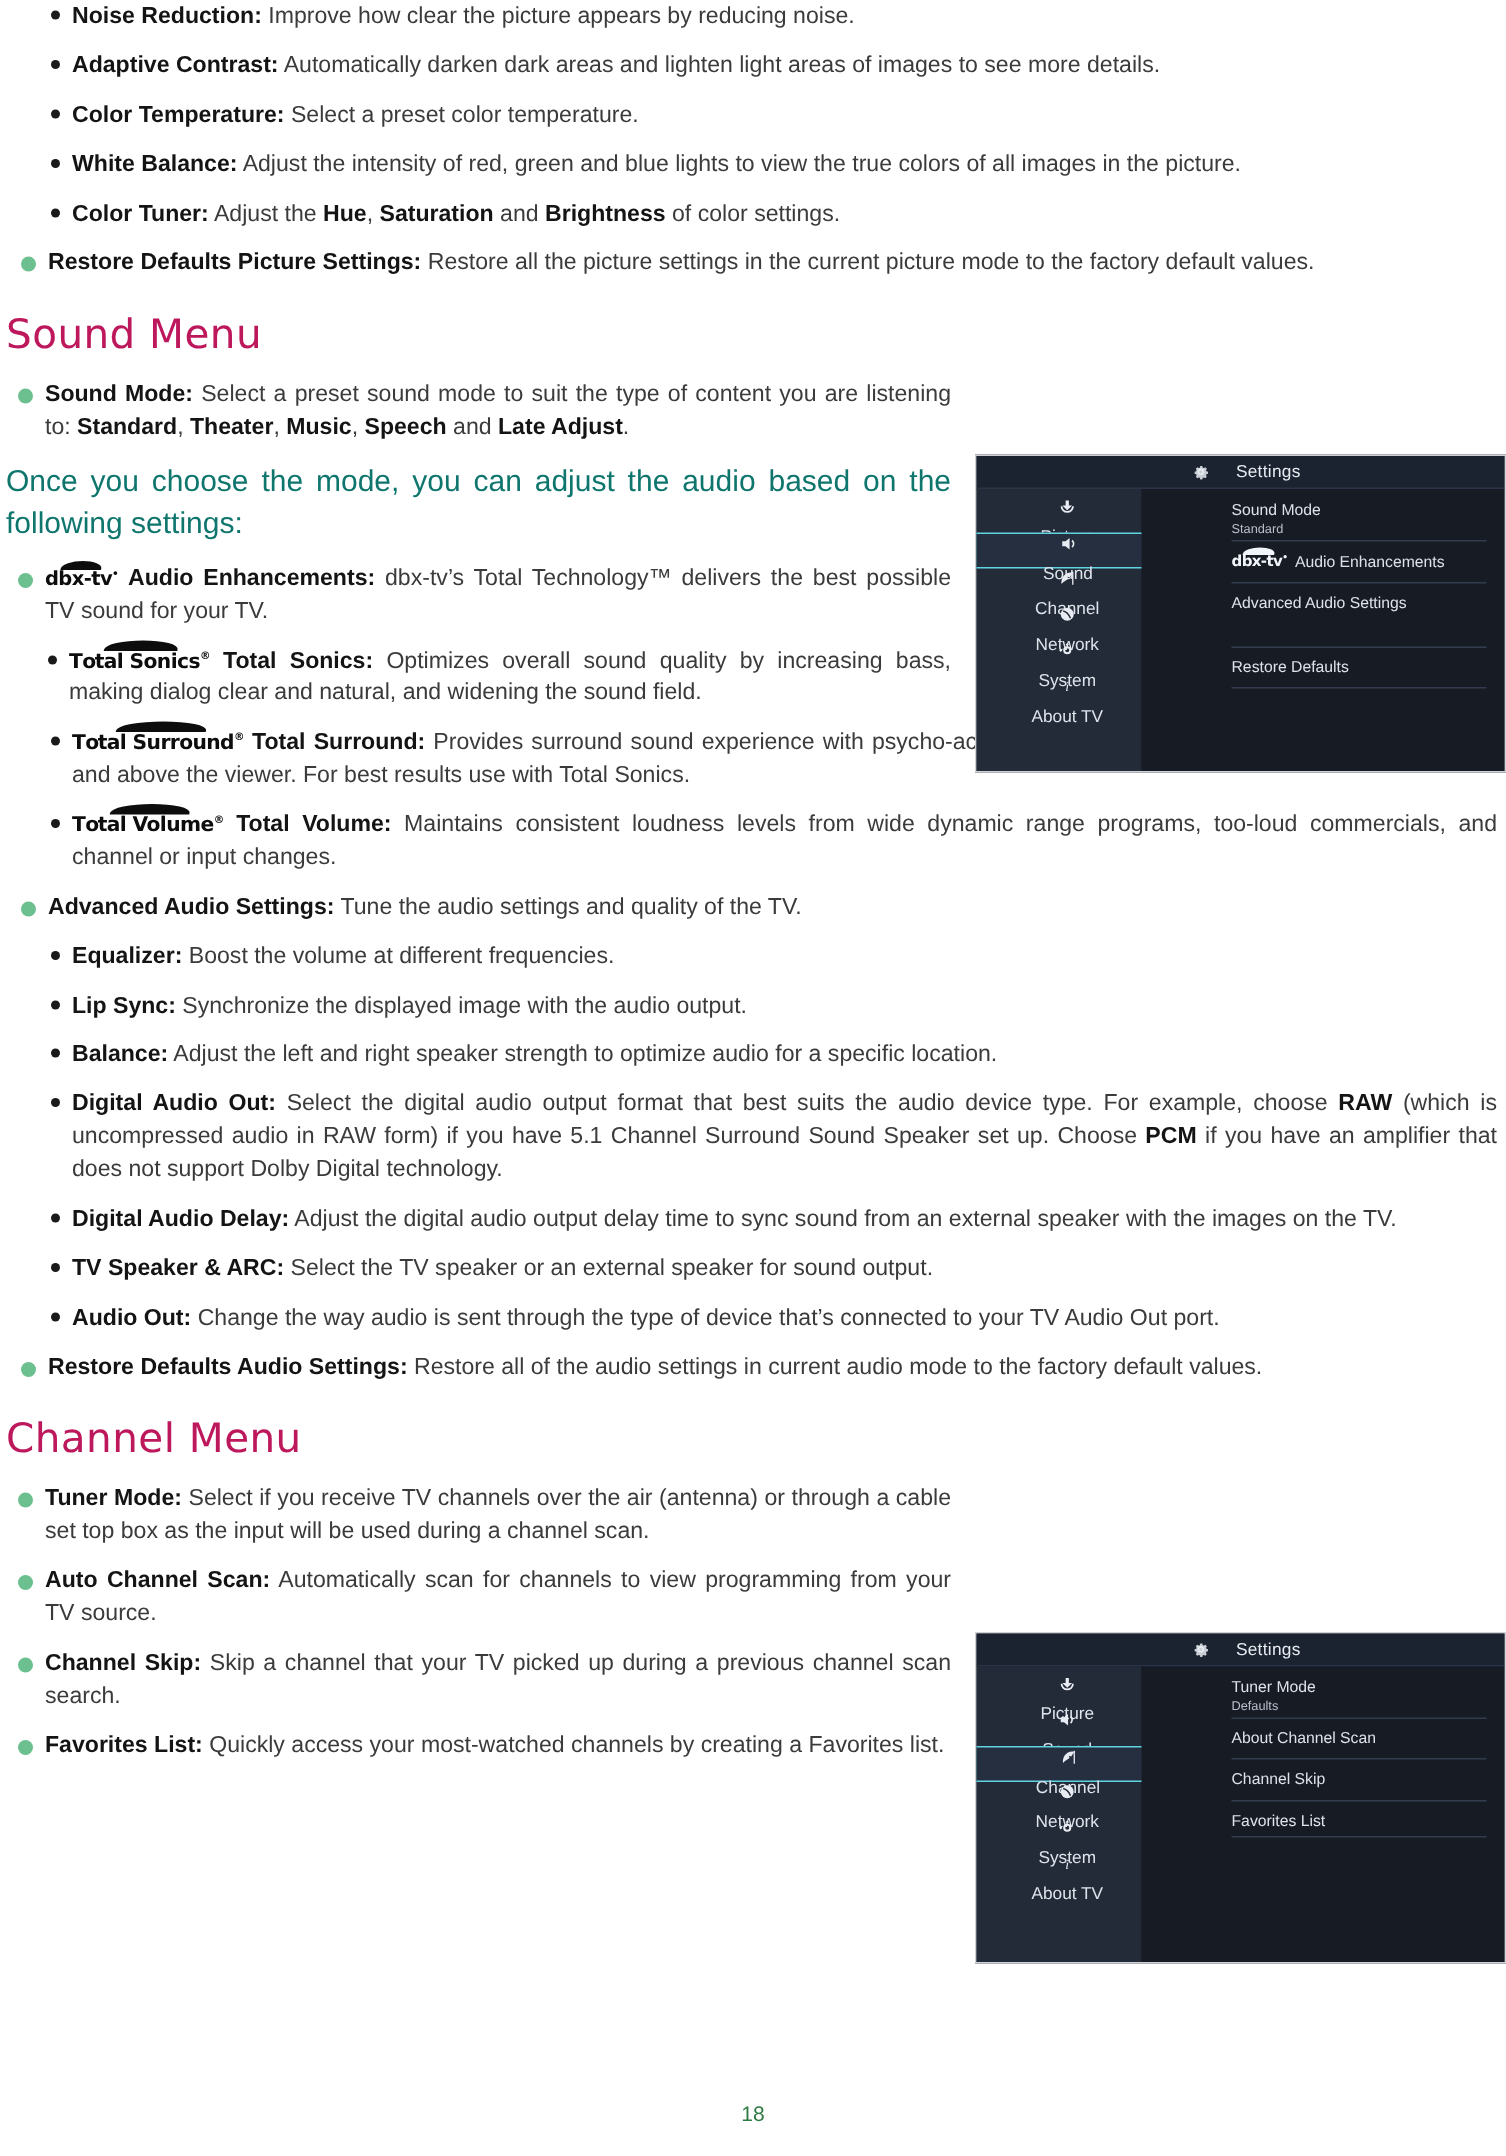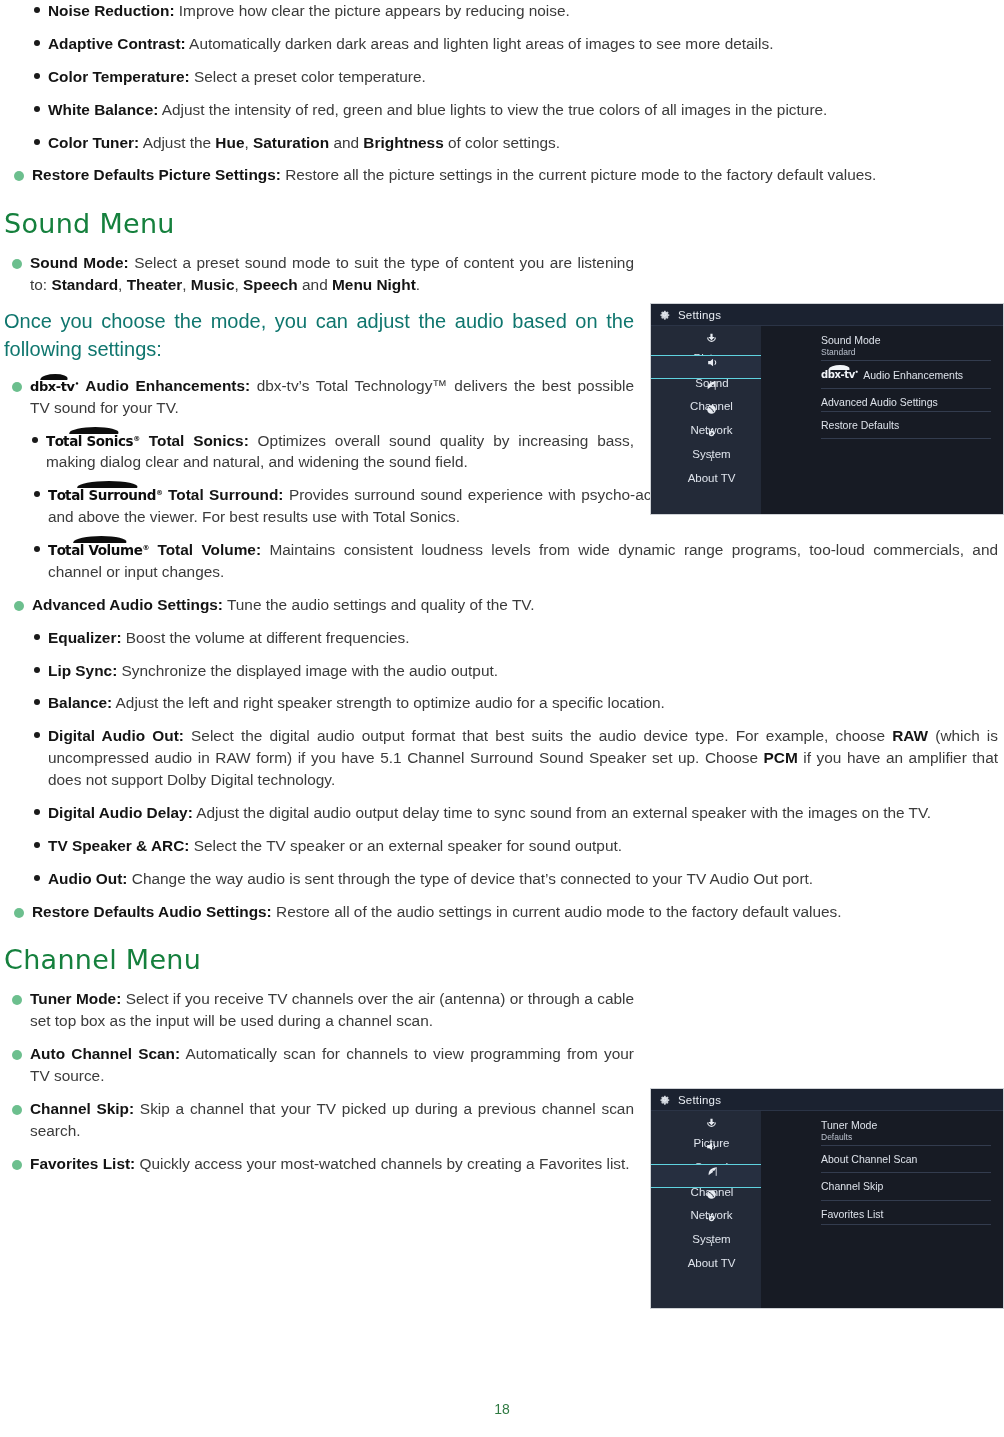--- a/index.html
+++ b/index.html
@@ -62,21 +62,21 @@
   .para {
     font-size: 20px;
     line-height: 1.42;
     margin: 0 0 11px 0;
     text-align: justify;
     color: #0f766e;
   }
 
   h2.section {
     font-size: 27px;
-    color: #15803d;
+    color: #be185d;
     font-weight: normal;
     letter-spacing: 0.3px;
     margin: 22px 0 13px 0;
     font-family: "DejaVu Sans", sans-serif;
   }
 
   
   .logo {
     display: inline-block;
     position: relative;
@@ -114,21 +114,22 @@
   #panel-sound   { left: 650px; top: 303px;  height: 212px; }
   #panel-channel { left: 650px; top: 1088px; height: 221px; }
 
   .tv-header {
     height: 22px;
     background: #1b2230;
     border-bottom: 1px solid #2b3446;
     display: flex;
     align-items: center;
     padding-left: 7px;
-    gap: 7px;
+    gap: 17px;
+    justify-content: center;
   }
   .tv-header .title {
     color: #e8ecf2;
     font-size: 11.5px;
     letter-spacing: 0.2px;
   }
 
   .tv-body { display: flex; height: calc(100% - 22px); }
 
   .tv-sidebar {
@@ -268,21 +269,21 @@
     </div>
   </div>
 
   <h2 class="section">Sound Menu</h2>
 
   <div class="wrap-left">
     <div class="bullet-row lvl1">
       <span class="mk">
           <span class="dot-green"></span>
         </span>
-      <span class="btxt"><b>Sound Mode:</b> Select a preset sound mode to suit the type of content you are listening to: <b>Standard</b>, <b>Theater</b>, <b>Music</b>, <b>Speech</b> and <b>Menu Night</b>.</span>
+      <span class="btxt"><b>Sound Mode:</b> Select a preset sound mode to suit the type of content you are listening to: <b>Standard</b>, <b>Theater</b>, <b>Music</b>, <b>Speech</b> and <b>Late Adjust</b>.</span>
     </div>
 
     <div class="para" style="padding-left:0">Once you choose the mode, you can adjust the audio based on the following settings:</div>
 
     <div class="bullet-row lvl1">
       <span class="mk">
           <span class="dot-green"></span>
         </span>
       <span class="btxt"><span class="logo dbx"><span class="swoosh"></span>dbx-tv<sup>•</sup></span> <b>Audio Enhancements:</b><span> dbx-tv’s Total Technology™ delivers the best possible TV sound for your TV.</span></span>
     </div>
@@ -484,21 +485,21 @@
               <span>Sound Mode</span>
             </div>
           <div class="sub">Standard</div>
         </div>
         <div class="tv-row" style="padding-top:7px;padding-bottom:6px">
           <div class="lab">
             <span class="logo-dark"><span class="swoosh"></span>dbx-tv<sup style="font-size:6px">•</sup></span>
             <span>Audio Enhancements</span>
           </div>
         </div>
-        <div class="tv-row" style="padding-top:7px;padding-bottom:2px">
+        <div class="tv-row" style="padding-top:7px;padding-bottom:22px">
           <div class="lab">
               <span>Advanced Audio Settings</span>
             </div>
         </div>
         <div class="tv-row" style="padding-top:7px;padding-bottom:6px">
           <div class="lab">
               <span>Restore Defaults</span>
             </div>
         </div>
       </div>

